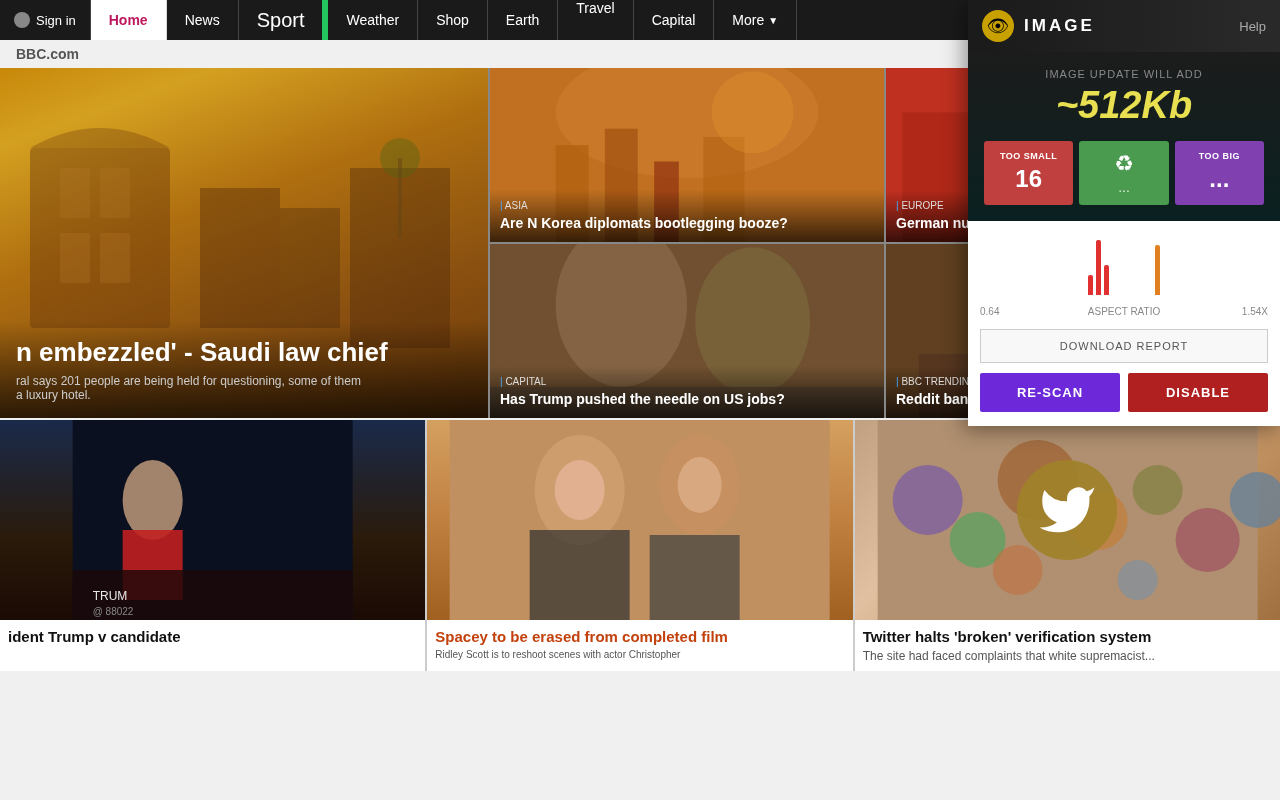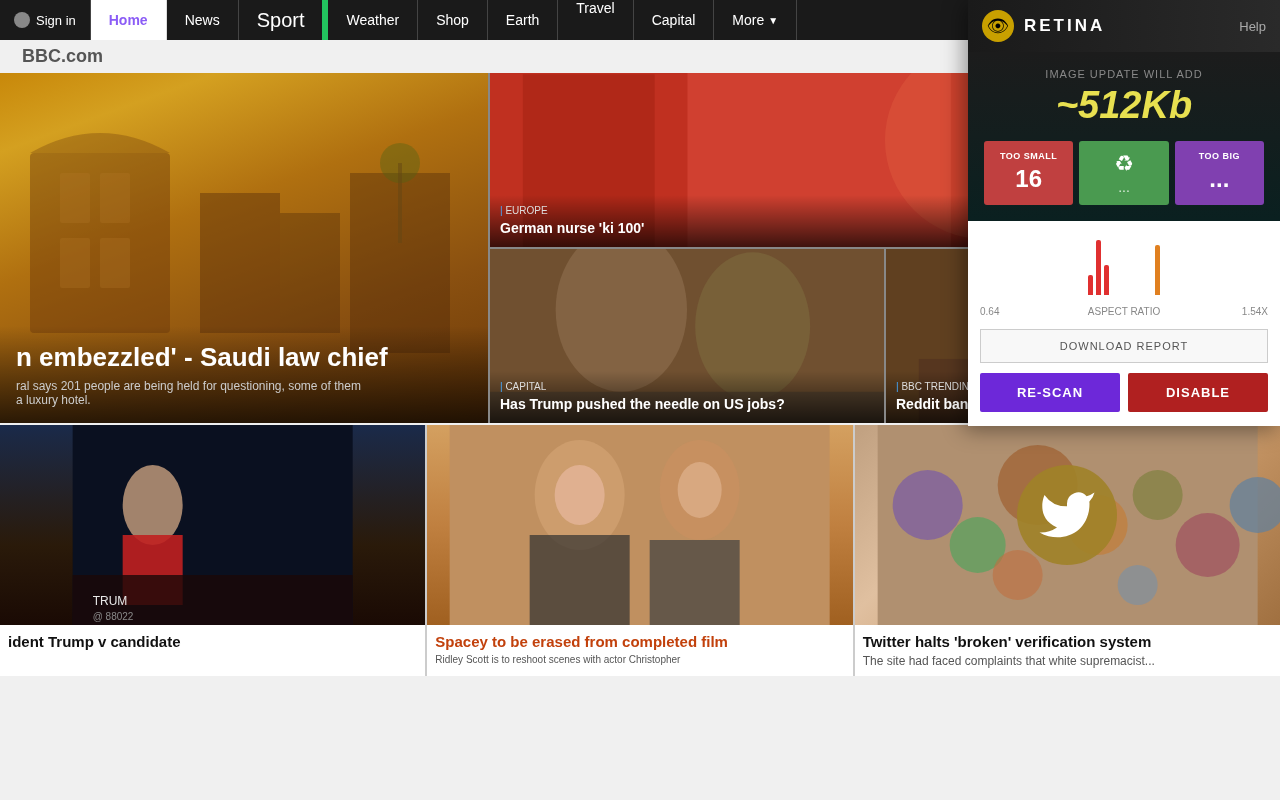--- a/index.html
+++ b/index.html
@@ -6,21 +6,21 @@
     body { font-family: Arial, Helvetica, sans-serif; background: #f0f0f0; width: 1280px; height: 800px; overflow: hidden; position: relative; }
   </style>
 </head>
 <body>
 
 <nav style="background:#1a1a1a;display:flex;align-items:center;height:40px;width:100%;">
   <div style="color:#fff;font-size:13px;padding:0 14px;display:flex;align-items:center;gap:6px;cursor:pointer;height:40px;border-right:1px solid #444;">
     <span style="width:16px;height:16px;border-radius:50%;background:#888;display:inline-block;"></span>
     <span>Sign in</span>
   </div>
-  <div style="background:#fff;color:#8b5cf6;font-size:14px;padding:0 18px;height:40px;display:flex;align-items:center;cursor:pointer;border-right:1px solid #ddd;font-weight:bold;">Home</div>
+  <div style="background:#fff;color:#be185d;font-size:14px;padding:0 18px;height:40px;display:flex;align-items:center;cursor:pointer;border-right:1px solid #ddd;font-weight:bold;">Home</div>
   <div style="color:#fff;font-size:14px;padding:0 18px;height:40px;display:flex;align-items:center;cursor:pointer;border-right:1px solid #444;">
     <span>News</span>
   </div>
   <div style="color:#fff;font-size:20px;padding:0 18px;height:40px;display:flex;align-items:center;cursor:pointer;border-right:6px solid #22c55e;">
     <span>Sport</span>
   </div>
   <div style="color:#fff;font-size:14px;padding:0 18px;height:40px;display:flex;align-items:center;cursor:pointer;border-right:1px solid #444;">
     <span>Weather</span>
   </div>
   <div style="color:#fff;font-size:14px;padding:0 18px;height:40px;display:flex;align-items:center;cursor:pointer;border-right:1px solid #444;">
@@ -37,21 +37,21 @@
   </div>
   <div style="color:#fff;font-size:14px;padding:0 18px;height:40px;display:flex;align-items:center;cursor:pointer;border-right:1px solid #444;">
     <span>More</span>
     <span style="margin-left:4px;font-size:10px;">▼</span>
   </div>
   <div style="margin-left:auto;display:flex;align-items:center;">
     <input style="height: 28px; border: none; padding: 0px 8px; font-size: 13px; width: 120px;" type="text" placeholder="Search">
   </div>
 </nav>
 
-<div style="background:#f0f0f0;padding:6px 22px;font-size:18px;color:#555;display:flex;justify-content:space-between;align-items:center;">
+<div style="background:#f0f0f0;padding:6px 16px;font-size:14px;color:#555;display:flex;justify-content:space-between;align-items:center;">
   <span style="font-weight:bold;">BBC.com</span>
   <span>Friday</span>
 </div>
 
 <div style="display:flex;height:350px;gap:2px;background:#888;">
 
   <div style="position:relative;width:488px;flex-shrink:0;overflow:hidden;cursor:pointer;">
     <div style="width:100%;height:100%;background:linear-gradient(160deg,#c8880a 0%,#d4a020 15%,#b07010 40%,#8a5010 70%,#6a3808 100%);display:flex;align-items:flex-end;">
 
       <svg width="488" height="350" style="position:absolute;top:0;left:0;" viewBox="0 0 488 350">
@@ -73,20 +73,35 @@
       <div style="font-size:26px;font-weight:bold;line-height:1.2;">n embezzled' - Saudi law chief</div>
       <div style="font-size:12px;color:#ccc;margin-top:6px;white-space:pre-line;">ral says 201 people are being held for questioning, some of them
 a luxury hotel.</div>
     </div>
   </div>
 
   <div style="display:flex;flex-direction:column;flex:1;gap:2px;">
 
     <div style="display:flex;flex:1;gap:2px;">
 
+      <div style="position:relative;flex:1;overflow:hidden;cursor:pointer;background:linear-gradient(135deg,#d4890a 0%,#b06020 50%,#7a3010 100%);">
+        <svg width="100%" height="100%" viewBox="0 0 240 172" preserveAspectRatio="xMidYMid slice" style="position:absolute;top:0;left:0;">
+          <rect width="240" height="172" fill="#c07020"></rect>
+          <ellipse cx="120" cy="60" rx="80" ry="40" fill="#d08030" opacity="0.5"></ellipse>
+          <rect x="40" y="80" width="20" height="60" fill="#b06010" opacity="0.7"></rect>
+          <rect x="70" y="70" width="20" height="70" fill="#a05010" opacity="0.7"></rect>
+          <rect x="100" y="90" width="15" height="50" fill="#903010" opacity="0.7"></rect>
+          <rect x="130" y="75" width="25" height="65" fill="#b06010" opacity="0.6"></rect>
+          <circle cx="160" cy="60" r="25" fill="#e09030" opacity="0.4"></circle>
+        </svg>
+        <div style="position:absolute;bottom:0;left:0;right:0;padding:10px;color:#fff;background:linear-gradient(transparent,rgba(0,0,0,0.7));">
+          <div style="font-size:10px;text-transform:uppercase;color:#ddd;margin-bottom:3px;"><span style="color:#4af;">|</span> <span>ASIA</span></div>
+          <div style="font-size:14px;font-weight:bold;line-height:1.3;">Are N Korea diplomats bootlegging booze?</div>
+        </div>
+      </div>
 
       <div style="position:relative;flex:1;overflow:hidden;cursor:pointer;background:linear-gradient(135deg,#c04030 0%,#902010 50%,#6a1008 100%);">
         <svg width="100%" height="100%" viewBox="0 0 240 172" preserveAspectRatio="xMidYMid slice" style="position:absolute;top:0;left:0;">
           <rect width="240" height="172" fill="#c03020"></rect>
           <rect x="60" y="30" width="80" height="100" rx="4" fill="#e05040" opacity="0.5"></rect>
           <rect x="100" y="10" width="20" height="40" rx="2" fill="#d04030" opacity="0.7"></rect>
           <circle cx="150" cy="80" r="30" fill="#e06040" opacity="0.4"></circle>
           <rect x="10" y="60" width="40" height="80" fill="#a02010" opacity="0.5"></rect>
         </svg>
         <div style="position:absolute;bottom:0;left:0;right:0;padding:10px;color:#fff;background:linear-gradient(transparent,rgba(0,0,0,0.7));">
@@ -186,21 +201,21 @@
     <div style="font-size:12px;color:#555;padding:0 8px 8px;">The site had faced complaints that white supremacist...</div>
   </div>
 
 </div>
 
 <div style="position:absolute;top:0;right:0;width:312px;background:#fff;box-shadow:-4px 4px 20px rgba(0,0,0,0.4);z-index:100;">
 
   <div style="background:linear-gradient(90deg,#1a1a1a 0%,#2a2a2a 100%);padding:10px 14px;display:flex;align-items:center;justify-content:space-between;">
     <div style="display:flex;align-items:center;gap:10px;">
       <div style="width:32px;height:32px;border-radius:50%;background:#c8a000;display:flex;align-items:center;justify-content:center;font-size:18px;">👁</div>
-      <span style="color:#fff;font-size:17px;font-weight:bold;letter-spacing:3px;">RETINA</span>
+      <span style="color:#fff;font-size:17px;font-weight:bold;letter-spacing:3px;">IMAGE</span>
     </div>
     <span style="color:#aaa;font-size:13px;cursor:pointer;">Help</span>
   </div>
 
   <div style="background:linear-gradient(180deg,#1c1c1c 0%,#0a2020 100%);padding:16px;">
     <div style="color:#888;font-size:11px;text-align:center;text-transform:uppercase;letter-spacing:1px;margin-bottom:4px;">IMAGE UPDATE WILL ADD</div>
     <div style="color:#e8e050;font-size:38px;font-weight:bold;text-align:center;margin-bottom:14px;font-style:italic;">~512Kb</div>
 
     <div style="display:flex;gap:6px;">
       <div style="background:#c04040;color:#fff;flex:1;border-radius:3px;padding:10px 8px;text-align:center;">

